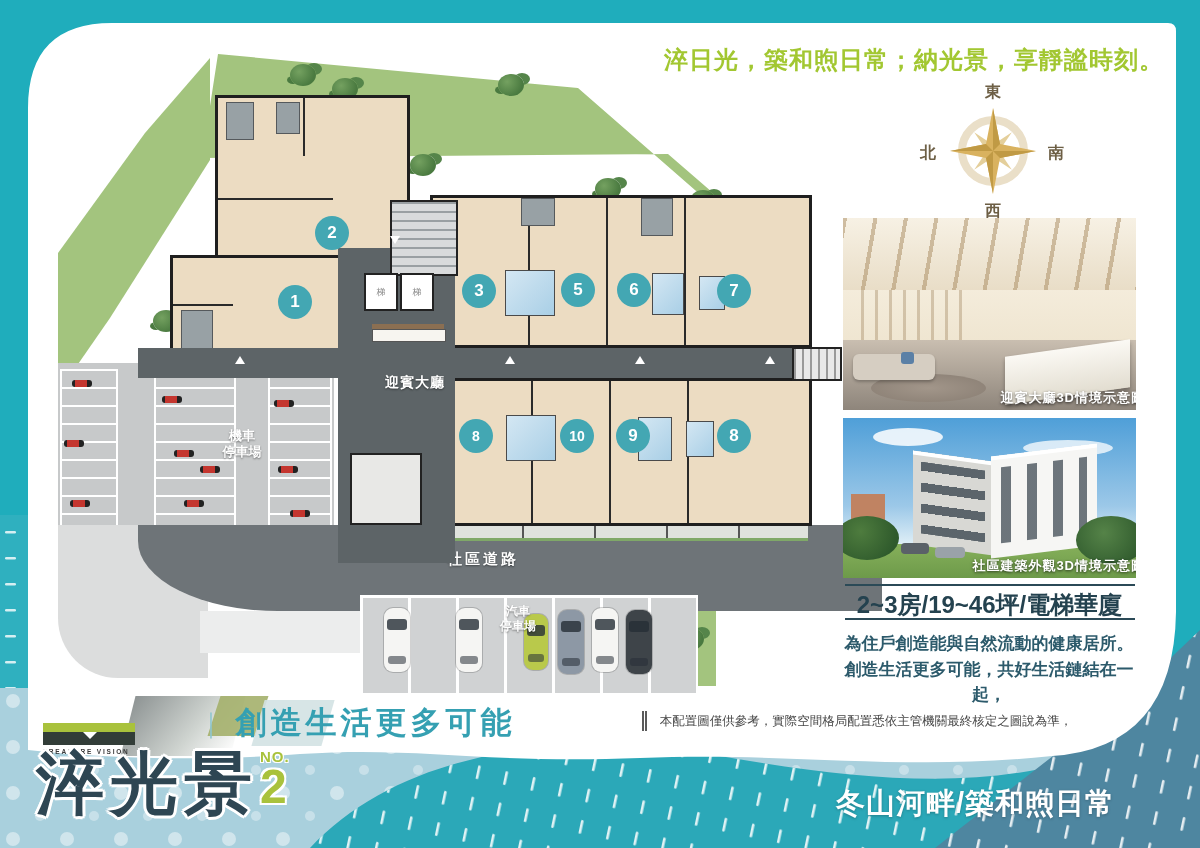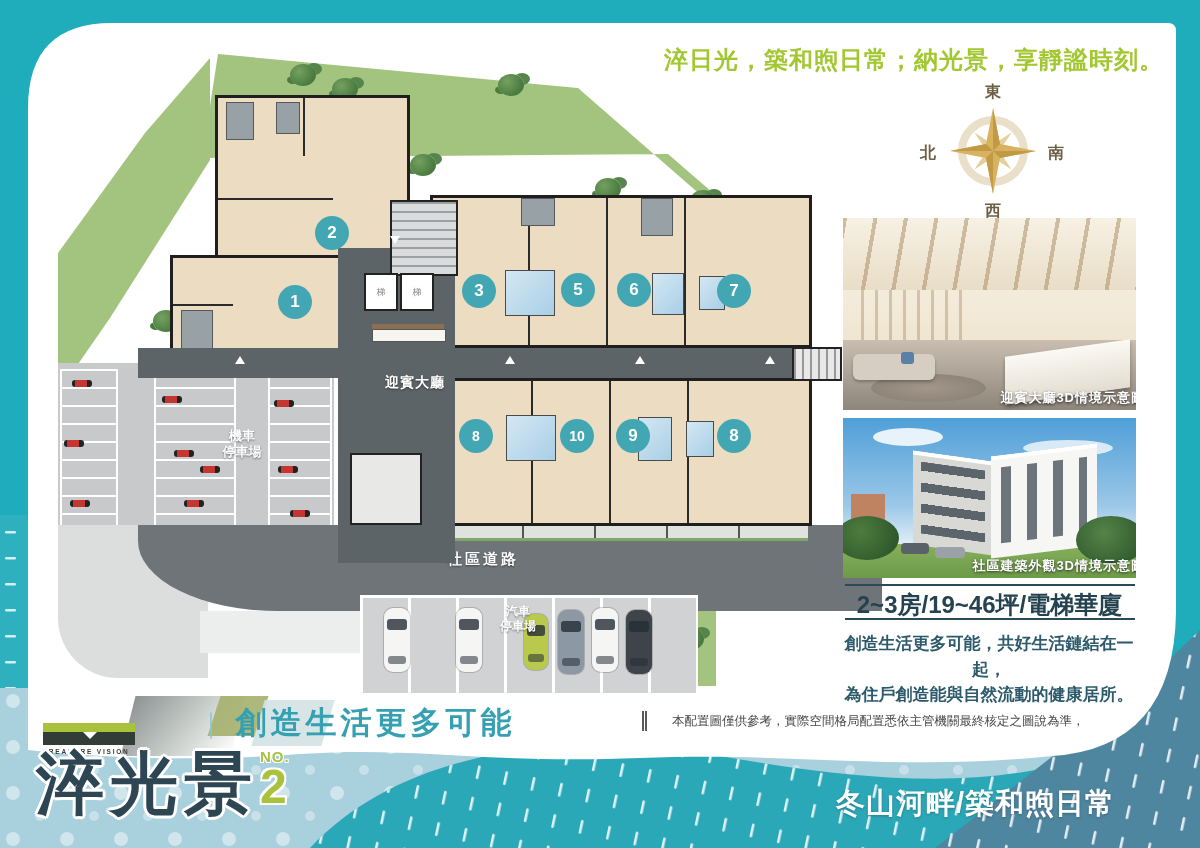--- a/index.html
+++ b/index.html
@@ -58,22 +58,22 @@
            font-size:24px;font-weight:800;letter-spacing:1px;}
 
   
   .wedge{position:absolute;z-index:2;}
   #plantitle{position:absolute;left:198px;top:702px;z-index:3;display:flex;align-items:center;gap:12px;
              color:#35a0b2;font-weight:800;}
   #plantitle .t1{font-size:31px;}
   #plantitle .sep{font-size:26px;color:#8fc6cf;font-weight:400;}
   #plantitle .t2{font-size:31px;letter-spacing:4px;}
   #disclaimer{position:absolute;left:642px;top:711px;width:420px;z-index:3;
-              border-left:5px double #5a5a5a;padding-left:25px;
-              font-size:12.5px;color:#474747;line-height:1.6;}
+              border-left:5px double #5a5a5a;padding-left:9px;
+              font-size:12.5px;color:#474747;line-height:1.6;text-align:center;}
   #logo{position:absolute;left:43px;top:723px;z-index:4;width:92px;}
   #logo .bar1{height:9px;background:#a9c23c;}
   #logo .bar2{height:13px;background:#323d38;position:relative;}
   #logo .peak{position:absolute;left:40px;top:0;width:0;height:0;
               border-left:7px solid transparent;border-right:7px solid transparent;border-bottom:7px solid #fff;
               transform:rotate(180deg);}
   #logo .lt{margin-top:3px;font-size:6.5px;letter-spacing:1.8px;color:#3a3a3a;font-weight:bold;}
   #brand{position:absolute;left:36px;top:746px;z-index:4;display:flex;align-items:flex-start;}
   #brand .nm{font-size:68px;font-weight:900;color:#2e4653;letter-spacing:6px;line-height:1.1;
      text-shadow:-2px -2px 0 #fff,2px -2px 0 #fff,-2px 2px 0 #fff,2px 2px 0 #fff,3px 0 0 #fff,-3px 0 0 #fff,0 3px 0 #fff,0 -3px 0 #fff;}
@@ -303,22 +303,22 @@
        background:radial-gradient(circle at 40% 35%,#558348,#315c2e 75%);"></div>
   <div class="abs" style="left:58px;bottom:24px;width:28px;height:11px;border-radius:4px;background:#5a6168;"></div>
   <div class="abs" style="left:92px;bottom:20px;width:30px;height:11px;border-radius:4px;background:#9aa2a8;"></div>
   <span class="cap">社區建築外觀3D情境示意圖</span>
 </div>
 
 <div class="rule" style="top:584px;"></div>
 <div id="spec">2~3房/19~46坪/電梯華廈</div>
 <div class="rule" style="top:618px;"></div>
 <div id="desc">
+  <div>為住戶創造能與自然流動的健康居所。</div>
   <div>創造生活更多可能，共好生活鏈結在一起，</div>
-  <div>為住戶創造能與自然流動的健康居所。</div>
 </div>
 
 <div class="wedge" style="left:128px;top:696px;width:110px;height:60px;
      background:linear-gradient(120deg,#8e9494,#cfd4d0 60%,rgba(255,255,255,0));transform:skewX(-14deg);"></div>
 <div class="wedge" style="left:214px;top:696px;width:48px;height:40px;
      background:#a4b06c;opacity:.9;transform:skewX(-18deg);"></div>
 <div class="wedge" style="left:258px;top:700px;width:70px;height:46px;
      background:#d3e2e3;opacity:.9;transform:skewX(-16deg);"></div>
 
 <div id="plantitle">

